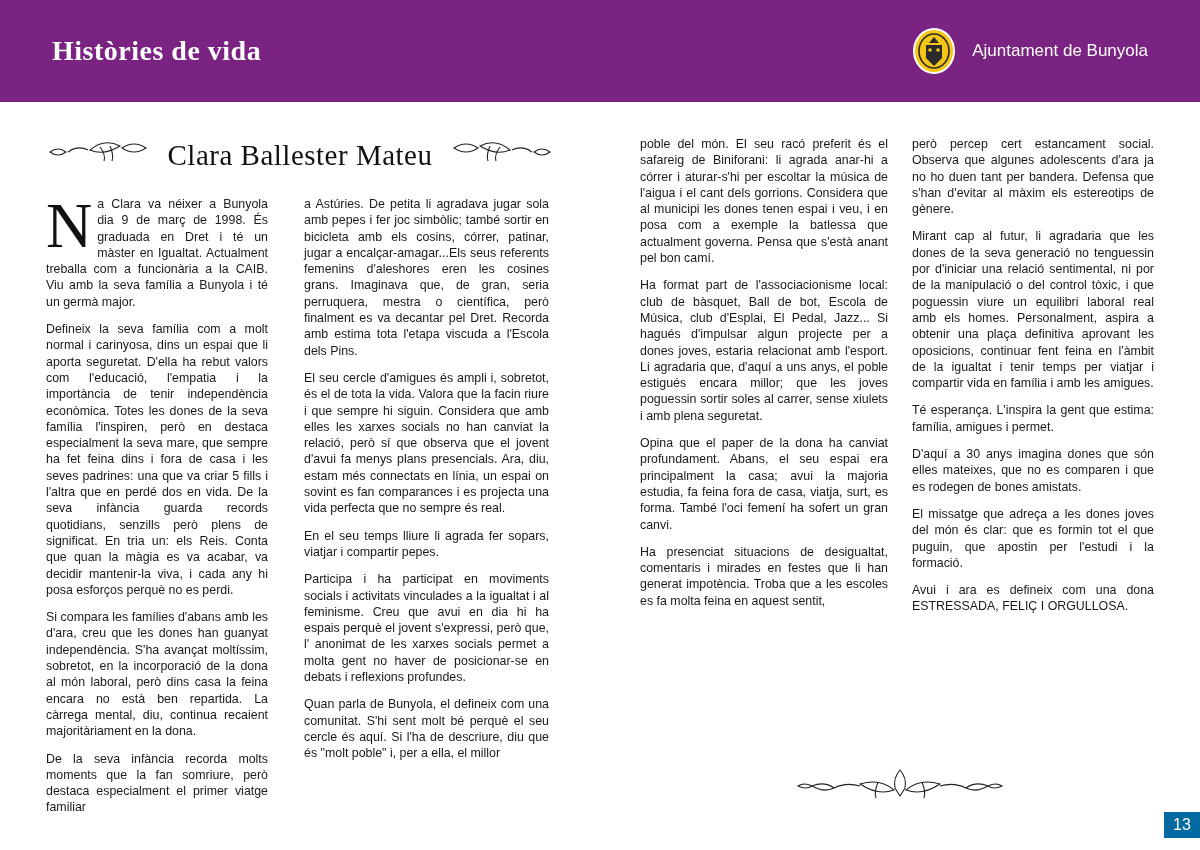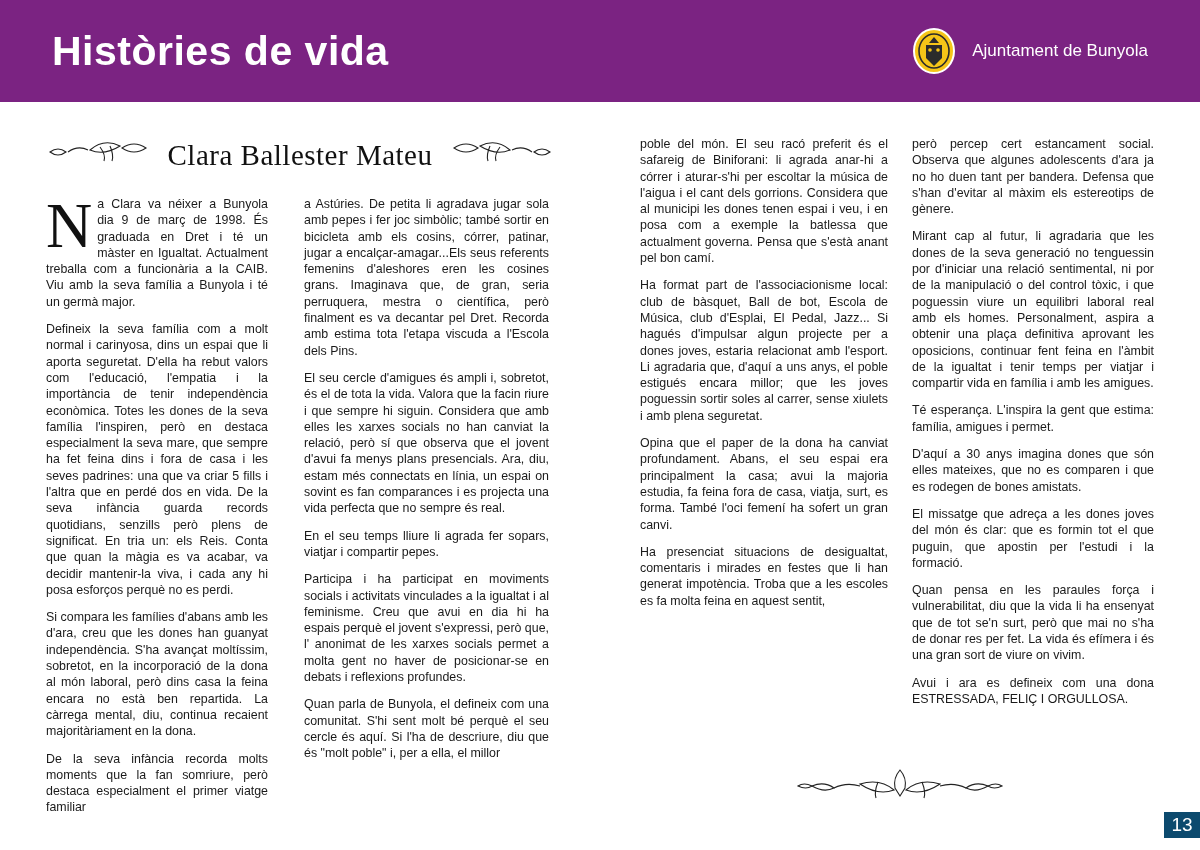--- a/index.html
+++ b/index.html
@@ -23,24 +23,24 @@
     height: 102px;
     background: #7b2382;
     display: flex;
     align-items: center;
     justify-content: space-between;
     box-sizing: border-box;
     padding: 0 52px;
   }
   .header-title {
     color: #ffffff;
-    font-size: 41px;
+    font-size: 28px;
     font-weight: bold;
     letter-spacing: 0.5px;
-    font-family: Liberation Sans, sans-serif;
+    font-family: Liberation Serif, serif;
     text-align: center;
   }
   .header-right {
     display: flex;
     align-items: center;
     gap: 16px;
   }
   .crest {
     width: 44px;
     height: 46px;
@@ -115,23 +115,23 @@
     height: 48px;
   }
 
   
   .page-num {
     position: absolute;
     right: 0;
     top: 812px;
     width: 36px;
     height: 26px;
-    background: #0c4a6e;
+    background: #0369a1;
     color: #ffffff;
-    font-size: 19px;
+    font-size: 16px;
     display: flex;
     align-items: center;
     justify-content: center;
   }
 </style>
 </head>
 <body>
 
 <div class="header">
   <div class="header-title">Històries de vida</div>
@@ -198,21 +198,20 @@
   <p>Opina que el paper de la dona ha canviat profundament. Abans, el seu espai era principalment la casa; avui la majoria estudia, fa feina fora de casa, viatja, surt, es forma. També l'oci femení ha sofert un gran canvi.</p>
   <p>Ha presenciat situacions de desigualtat, comentaris i mirades en festes que li han generat impotència. Troba que a les escoles es fa molta feina en aquest sentit,</p>
 </div>
 
 <div class="col col4">
   <p>però percep cert estancament social. Observa que algunes adolescents d'ara ja no ho duen tant per bandera. Defensa que s'han d'evitar al màxim els estereotips de gènere.</p>
   <p>Mirant cap al futur, li agradaria que les dones de la seva generació no tenguessin por d'iniciar una relació sentimental, ni por de la manipulació o del control tòxic, i que poguessin viure un equilibri laboral real amb els homes. Personalment, aspira a obtenir una plaça definitiva aprovant les oposicions, continuar fent feina en l'àmbit de la igualtat i tenir temps per viatjar i compartir vida en família i amb les amigues.</p>
   <p>Té esperança. L'inspira la gent que estima: família, amigues i permet.</p>
   <p>D'aquí a 30 anys imagina dones que són elles mateixes, que no es comparen i que es rodegen de bones amistats.</p>
   <p>El missatge que adreça a les dones joves del món és clar: que es formin tot el que puguin, que apostin per l'estudi i la formació.</p>
-  <p>Quan pensa en les paraules força i vulnerabilitat, diu que la vida li ha ensenyat que de tot se'n surt, però que mai no s'ha de donar res per fet. La vida és efímera i és una gran sort de viure on vivim.</p>
   <p>Avui i ara es defineix com una dona ESTRESSADA, FELIÇ I ORGULLOSA.</p>
 </div>
 
 <div class="bottom-orn">
   <svg width="220" height="48" viewBox="0 0 220 48">
     <path d="M110 10 q7 8 5 18 q-5 8 -5 8 q0 0 -5 -8 q-2 -10 5 -18 Z" fill="none" stroke="#222" stroke-width="1.1"></path>
     <path d="M104 30 q-14 -12 -34 -6 q18 12 34 6 Z" fill="none" stroke="#222" stroke-width="1.1"></path>
     <path d="M116 30 q14 -12 34 -6 q-18 12 -34 6 Z" fill="none" stroke="#222" stroke-width="1.1"></path>
     <path d="M88 22 q-4 10 -2 16" fill="none" stroke="#222" stroke-width="1.1"></path>
     <path d="M132 22 q4 10 2 16" fill="none" stroke="#222" stroke-width="1.1"></path>

